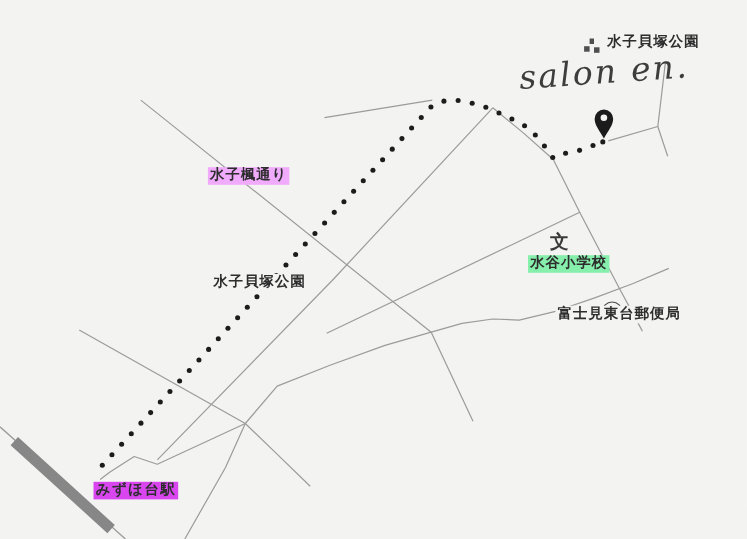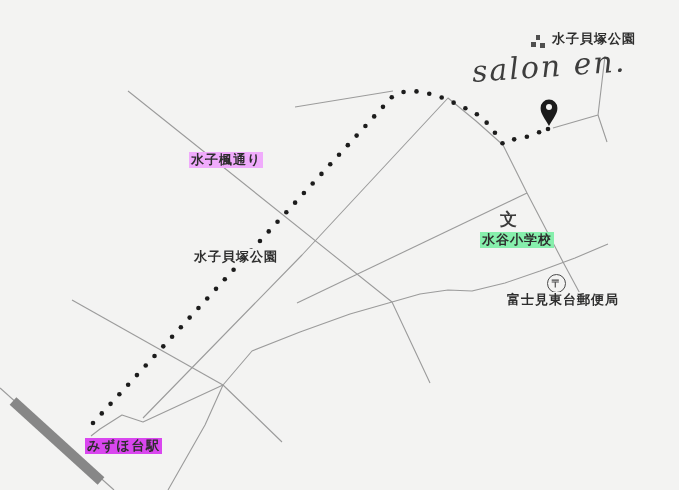--- a/index.html
+++ b/index.html
@@ -13,21 +13,21 @@
     position:absolute;
     font-family:"DejaVu Sans","Liberation Sans",sans-serif;
     font-size:13px;font-weight:600;color:#2d2d2d;
     letter-spacing:1px;line-height:1.25;white-space:nowrap;
     background:#f3f3f2;padding:0 2px;
   }
   .lbl-park{left:550px;top:31px;}
   .lbl-kaede{left:189px;top:152px;}
   .lbl-ginkgo{left:192px;top:249px;}
   .lbl-school{left:480px;top:232px;}
-  .lbl-post{left:505px;top:292px;text-align:right;}
+  .lbl-post{left:505px;top:278px;text-align:right;}
   .lbl-station{left:85px;top:438px;letter-spacing:1.5px;}
   .school-mark{
     position:absolute;left:500px;top:208px;
     font-size:17px;font-weight:600;color:#3a3a3a;background:transparent;
     letter-spacing:0;
   }
   .post-circle{
     position:absolute;left:547px;top:274px;width:17px;height:17px;
     border:1.3px solid #4a4a4a;border-radius:50%;
     font-size:10.5px;font-weight:600;color:#4a4a4a;

